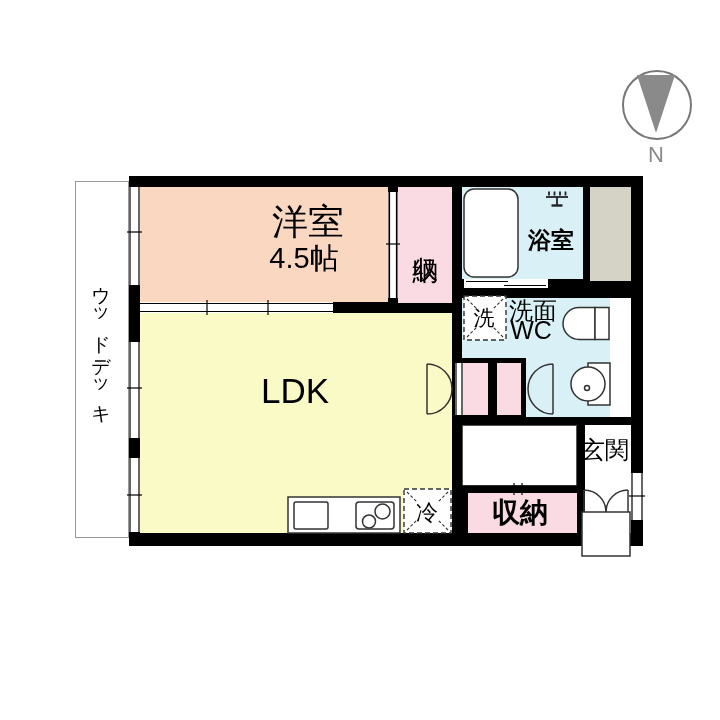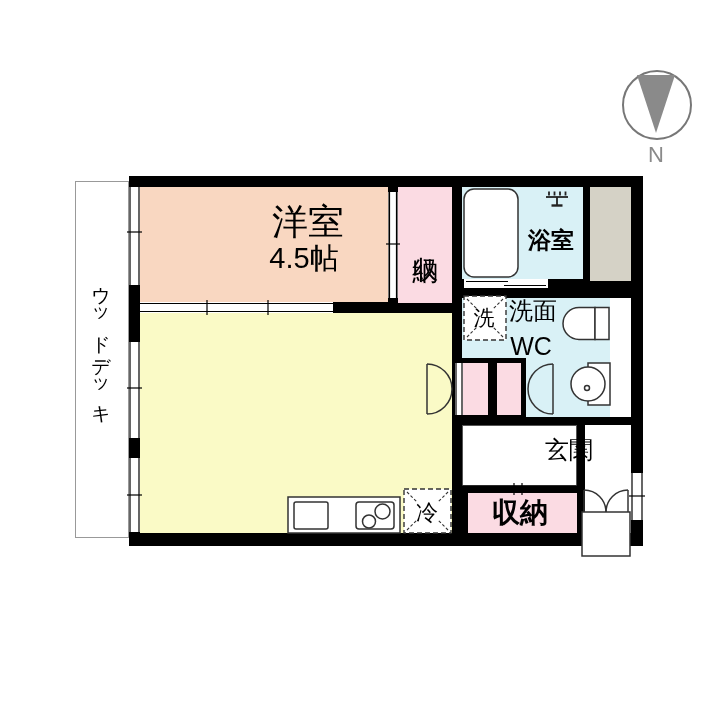--- a/index.html
+++ b/index.html
@@ -206,19 +206,20 @@
       <path class="fxl" d="M628,490 A22,22 0 0 0 606,512"></path>
     </g>
   </svg>
 
   <div class="lbl" style="left:264px;top:222px;font-size:36px;margin-left:44px;">洋室</div>
   <div class="lbl" style="left:264px;top:258px;font-size:29px;margin-left:40px;">4.5帖</div>
   <div class="lbl vtext" style="left:425px;top:238px;font-size:26px;">収納</div>
   <div class="lbl" style="left:551px;top:240px;font-size:23px;font-weight:bold;">浴室</div>
   <div class="lbl" style="left:484px;top:318px;font-size:21px;">洗</div>
   <div class="lbl" style="left:533px;top:311px;font-size:24px;">洗面</div>
-  <div class="lbl" style="left:531px;top:346px;font-size:25px;">WC</div>
+  <div class="lbl" style="left:531px;top:330px;font-size:25px;">WC</div>
+  <div class="lbl" style="left:295px;top:391px;font-size:35px;">LDK</div>
   <div class="lbl" style="left:427px;top:513px;font-size:22px;">冷</div>
-  <div class="lbl" style="left:569px;top:450px;font-size:24px;">玄関</div>
+  <div class="lbl" style="left:605px;top:450px;font-size:24px;">玄関</div>
   <div class="lbl" style="left:520px;top:513px;font-size:28px;font-weight:600;">収納</div>
   <div class="lbl vtext" style="left:101px;top:345px;font-size:19px;">ウッドデッキ</div>
 
 </div>
 
 </body></html>

